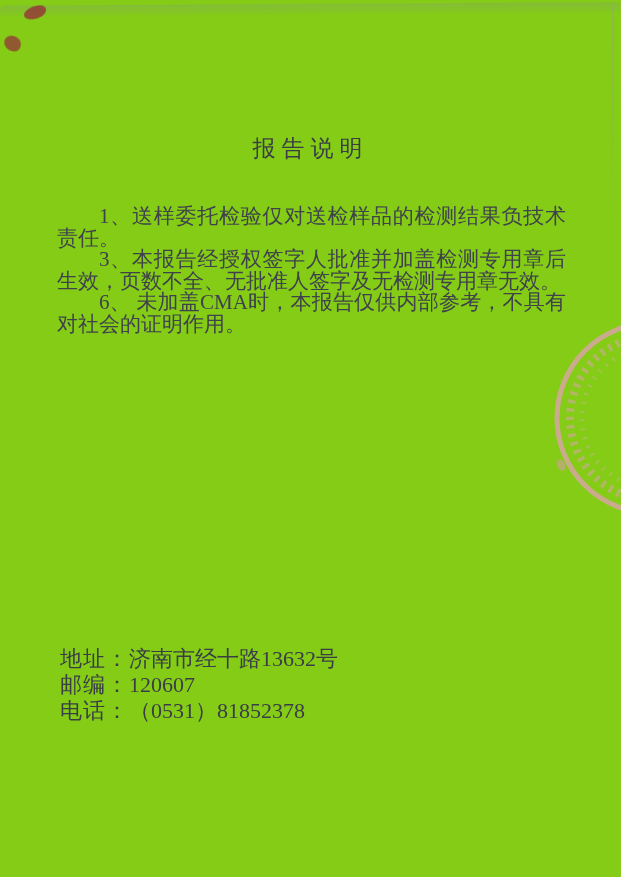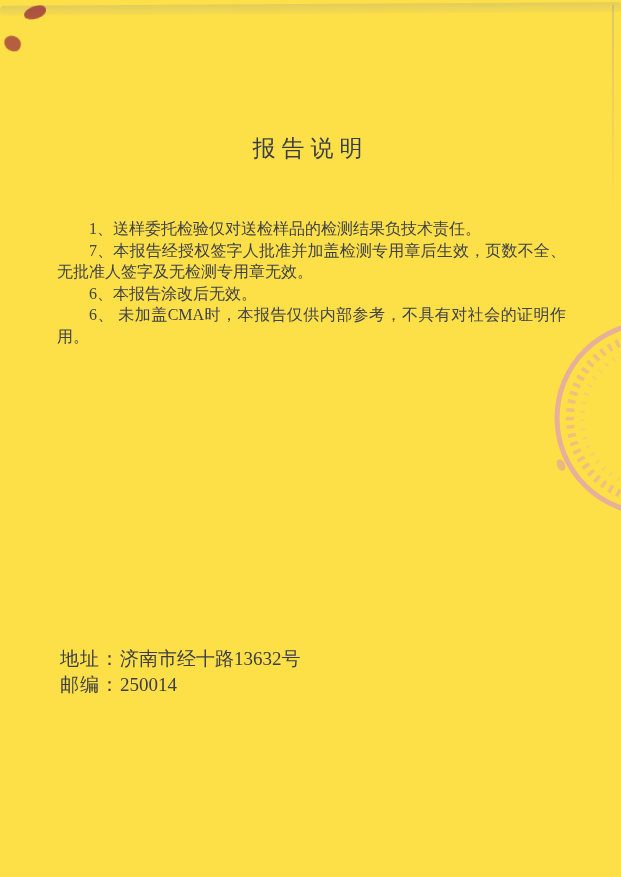--- a/index.html
+++ b/index.html
@@ -4,21 +4,21 @@
 <style>
   html,body{margin:0;padding:0;}
   body{
     width:621px;height:877px;
     background:#e9e9ec;
     font-family:"Liberation Serif","DejaVu Serif",serif;
     position:relative;overflow:hidden;
   }
   .page{
     position:absolute;left:0;top:0;width:621px;height:877px;
-    background:#fde047;
+    background:#84cc16;
     overflow:hidden;
   }
   
   .top-streak{
     position:absolute;left:0;top:4px;width:621px;height:10px;
     background:linear-gradient(to bottom,rgba(130,135,165,0.22),rgba(130,135,165,0.05));
     border-radius:4px;
     transform:rotate(-0.35deg);
   }
   .edge-line{
@@ -40,29 +40,28 @@
     filter:blur(0.7px);
   }
   .title{
     position:absolute;left:0;top:133px;width:621px;
     text-align:center;
     font-size:23px;letter-spacing:6px;
     color:#3a3d45;
   }
   .body-text{
     position:absolute;left:57px;top:206px;width:509px;
-    font-size:16px;line-height:21.6px;
+    font-size:21px;line-height:21.6px;
     color:#3f424b;
     text-align:justify;
-    margin-top:12px;
   }
   .body-text p{margin:0;text-indent:2em;}
   .contact{
     position:absolute;left:60px;top:646px;
-    font-size:19px;line-height:26px;
+    font-size:22px;line-height:26px;
     color:#3a3d46;
   }
   .contact-row{white-space:nowrap;}
   .contact-row .lbl{letter-spacing:1px;}
   .seal{
     position:absolute;left:525px;top:318px;width:96px;height:200px;
     pointer-events:none;
   }
 </style>
 </head>
@@ -72,28 +71,28 @@
 
   <div class="top-streak"></div>
   <div class="edge-line"></div>
   <div class="ink-mark-1"></div>
   <div class="ink-mark-2"></div>
 
   <div class="title">报告说明</div>
 
   <div class="body-text">
     <p>1、送样委托检验仅对送检样品的检测结果负技术责任。</p>
-    <p>7、本报告经授权签字人批准并加盖检测专用章后生效，页数不全、无批准人签字及无检测专用章无效。</p>
-    <p>6、本报告涂改后无效。</p>
+    <p>3、本报告经授权签字人批准并加盖检测专用章后生效，页数不全、无批准人签字及无检测专用章无效。</p>
     <p>6、 未加盖CMA时，本报告仅供内部参考，不具有对社会的证明作用。</p>
   </div>
 
   <div class="contact">
     <div class="contact-row"><span class="lbl">地址：</span><span>济南市经十路13632号</span></div>
-    <div class="contact-row"><span class="lbl">邮编：</span><span>250014</span></div>
+    <div class="contact-row"><span class="lbl">邮编：</span><span>120607</span></div>
+    <div class="contact-row"><span class="lbl">电话：</span><span>（0531）81852378</span></div>
   </div>
 
   <svg class="seal" viewBox="0 0 96 200">
 
     <circle cx="127" cy="100" r="95" fill="none" stroke="#e2a0b4" stroke-width="5" opacity="0.75"></circle>
     <circle cx="127" cy="100" r="82" fill="none" stroke="#e0a2b6" stroke-width="8" stroke-dasharray="3.5 5" opacity="0.5"></circle>
     <circle cx="127" cy="100" r="70" fill="none" stroke="#e6afc0" stroke-width="5" stroke-dasharray="2 7" opacity="0.3"></circle>
     <ellipse cx="36" cy="147" rx="4" ry="6" fill="#dc98ae" opacity="0.55" transform="rotate(-25 36 147)"></ellipse>
   </svg>
 

